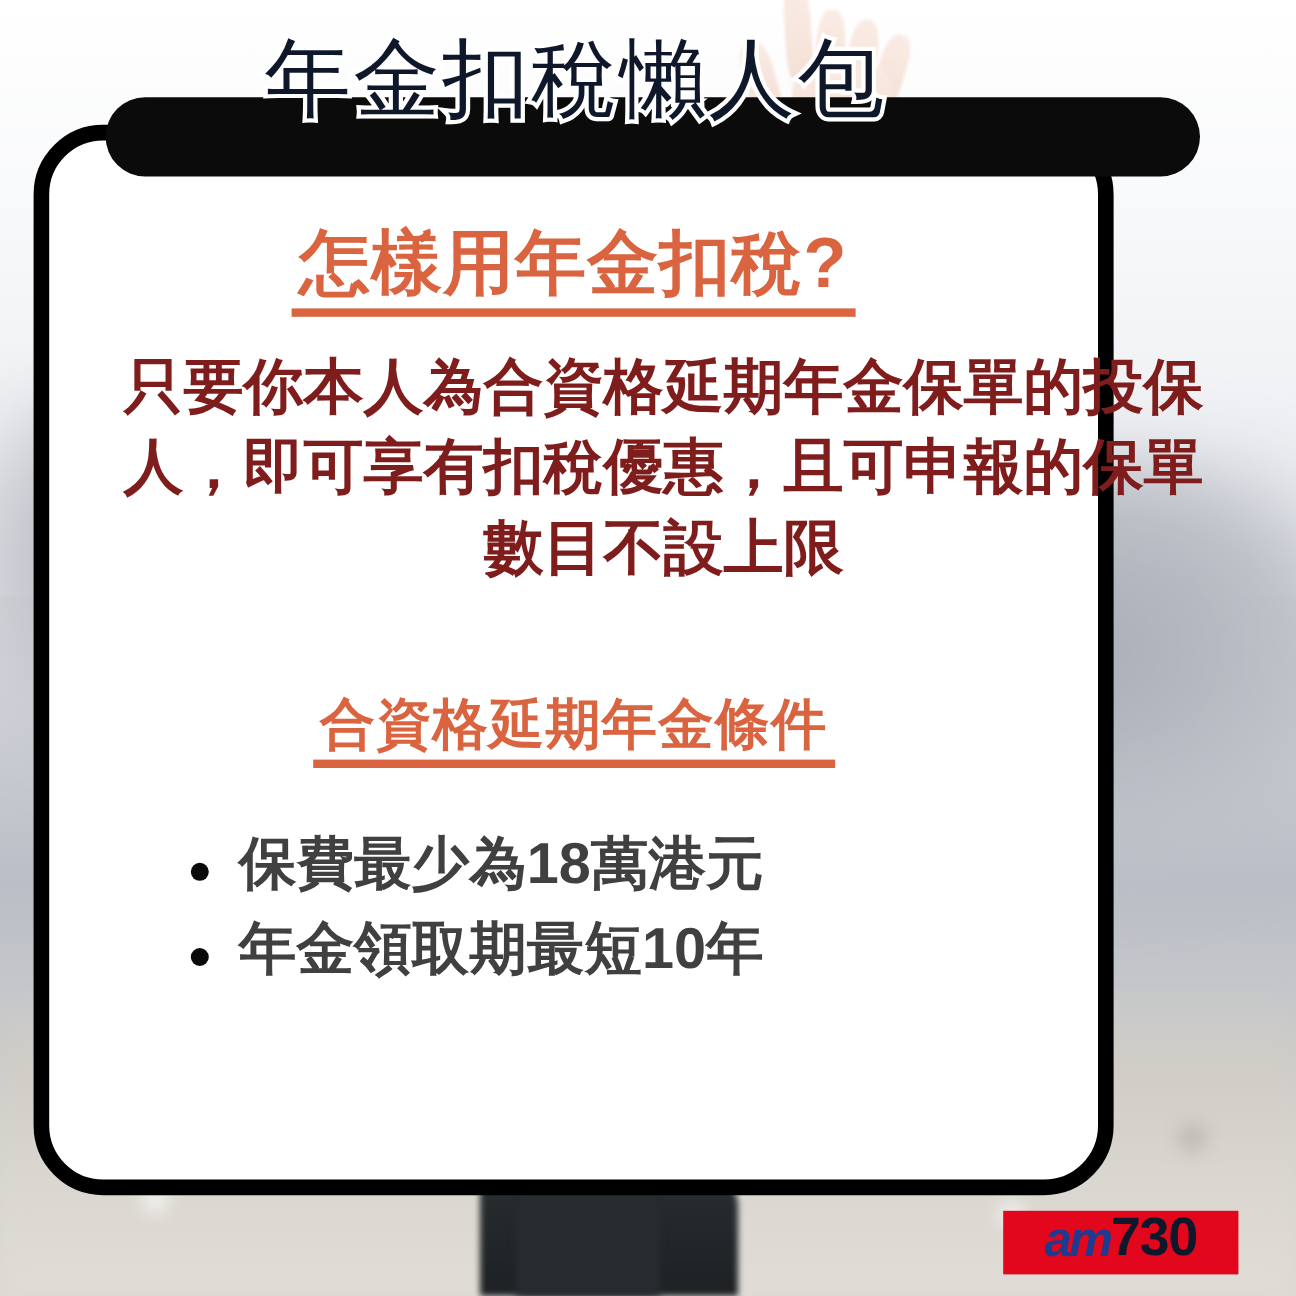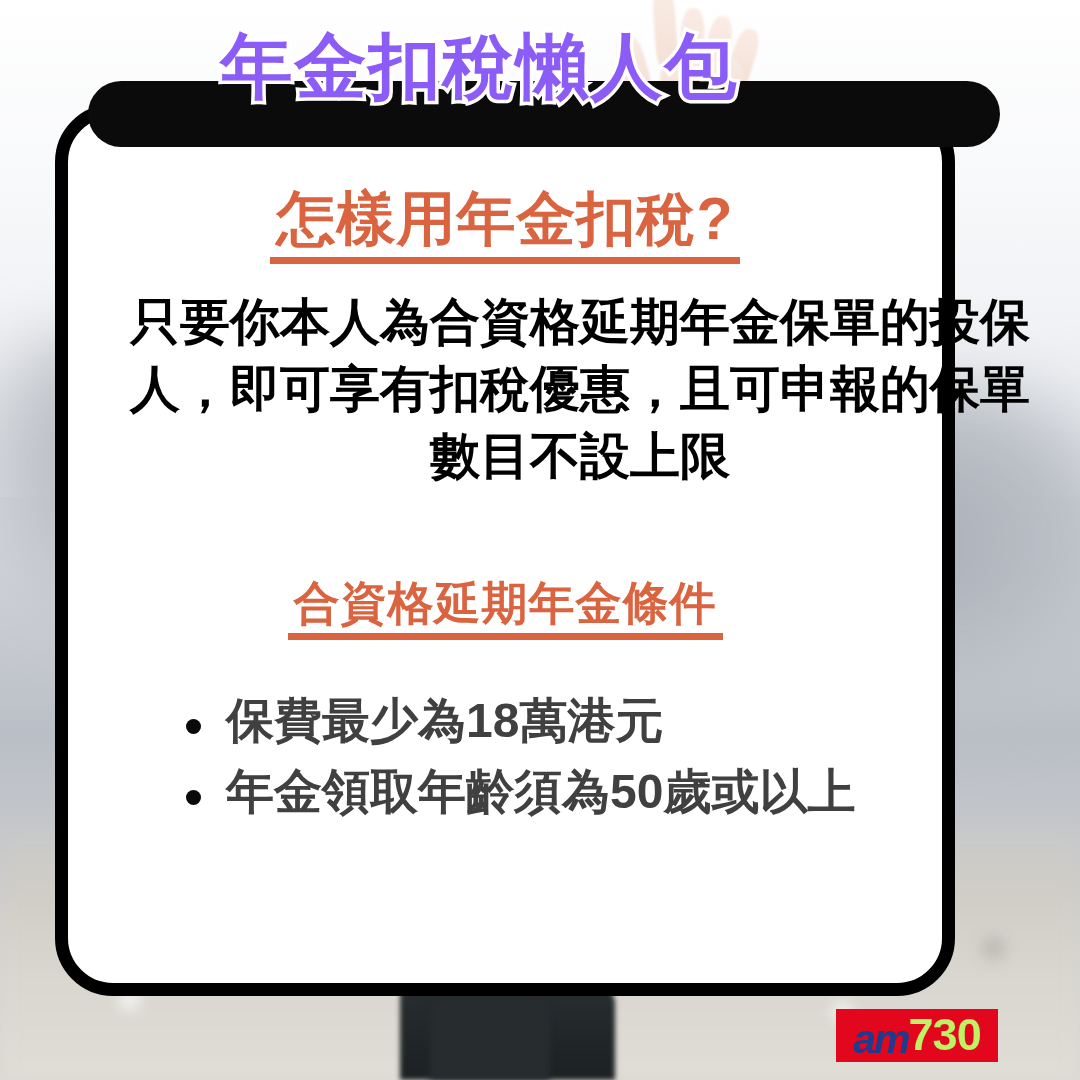--- a/index.html
+++ b/index.html
@@ -99,21 +99,20 @@
     position: absolute;
     left: 28px;
     top: 104px;
     width: 900px;
     height: 892px;
     box-sizing: border-box;
     background: #ffffff;
     border: 13px solid #000000;
     border-radius: 58px;
     z-index: 3;
-    margin-left: 27px;
   }
 
   
   .pill {
     position: absolute;
     left: 88px;
     top: 81px;
     width: 912px;
     height: 66px;
     background: #0b0b0b;
@@ -123,24 +122,24 @@
 
   
   .title {
     position: absolute;
     left: 0;
     top: 30px;
     width: 959px;
     text-align: center;
     z-index: 6;
     font-size: 72px;
-    font-weight: 700;
+    font-weight: 400;
     letter-spacing: 2px;
     line-height: 1;
-    color: #8b5cf6;
+    color: #0f172a;
     -webkit-text-stroke: 7px #ffffff;
     paint-order: stroke fill;
     white-space: nowrap;
   }
 
   
   .content {
     position: absolute;
     left: 0;
     top: 0;
@@ -164,21 +163,21 @@
   }
   #heading-1 { top: 72px; font-size: 59px; letter-spacing: 1px; }
   #heading-2 { top: 462px; font-size: 46px; letter-spacing: 1px; }
 
   .body-text {
     position: absolute;
     top: 172px;
     left: 58px;
     width: 908px;
     text-align: center;
-    color: #000000;
+    color: #7f1d1d;
     font-size: 50px;
     font-weight: 700;
     line-height: 1.34;
     letter-spacing: 0px;
   }
 
   .bullets {
     position: absolute;
     top: 578px;
     left: 96px;
@@ -206,40 +205,40 @@
     height: 15px;
     background: #0a0a0a;
     border-radius: 50%;
   }
 
   
   .logo {
     position: absolute;
     left: 836px;
     top: 1009px;
-    width: 162px;
+    width: 196px;
     height: 53px;
     background: #e2071c;
     z-index: 7;
     display: flex;
-    align-items: center;
+    align-items: flex-start;
     justify-content: center;
     overflow: hidden;
   }
   .logo-am {
     color: #1d3b8f;
     font-size: 41px;
     font-weight: 700;
     font-style: italic;
     letter-spacing: -2px;
     line-height: 1;
     transform: translateY(4px);
   }
   .logo-730 {
-    color: #bef264;
+    color: #0f172a;
     font-size: 45px;
     font-weight: 700;
     letter-spacing: -1px;
     line-height: 1;
     transform: translateY(-1px);
   }
 </style>
 </head>
 <body>
 
@@ -273,21 +272,21 @@
       </div>
 
       <div class="body-text">只要你本人為合資格延期年金保單的投保人，即可享有扣稅優惠，且可申報的保單數目不設上限</div>
 
       <div class="heading" id="heading-2">
         <span class="u">合資格延期年金條件</span>
       </div>
 
       <ul class="bullets">
         <li>保費最少為18萬港元</li>
-        <li>年金領取年齡須為50歲或以上</li>
+        <li>年金領取期最短10年</li>
       </ul>
 
     </div>
   </div>
 
   <div class="title">年金扣稅懶人包</div>
 
   <div class="logo">
     <span class="logo-am">am</span>
     <span class="logo-730">730</span>

